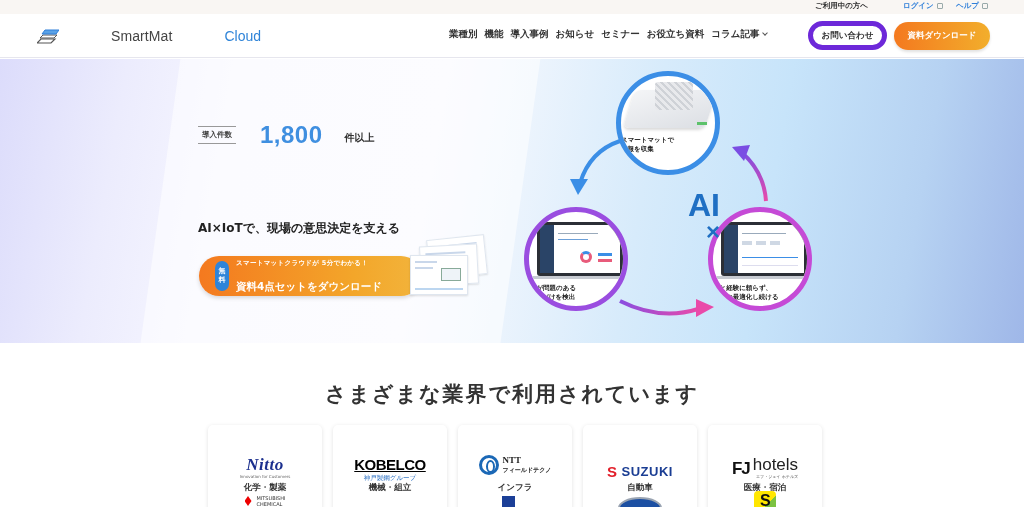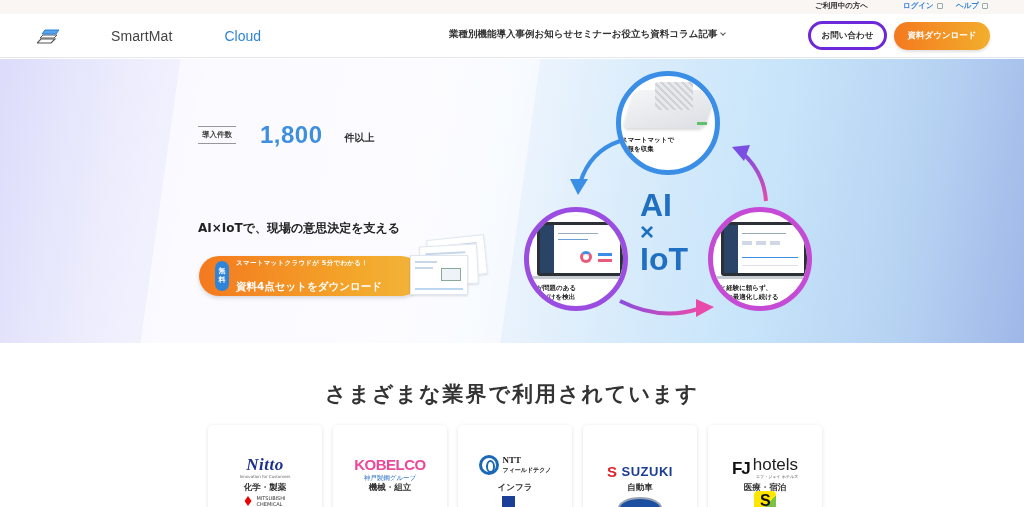--- a/index.html
+++ b/index.html
@@ -12,25 +12,25 @@
   .utility-bar .u-link { color: #2f7fd9; }
   .ext { display: inline-block; width: 6px; height: 6px; border: 1px solid #9aa; margin-left: 3px; vertical-align: -1px; border-radius: 1px; }
 
   
   .header { position: absolute; left: 0; top: 14px; width: 1024px; height: 44px; background: #fff; border-bottom: 1px solid #e6e6ee; }
   .logo { position: absolute; left: 37px; top: 12px; height: 20px; display: flex; align-items: center; gap: 48px; }
   .logo svg { width: 22px; height: 16px; margin-right: 4px; }
   .logo .l1 { font-family: "Liberation Sans", sans-serif; font-size: 14px; color: #444; letter-spacing: 0.1px; }
   .logo .l2 { font-family: "Liberation Sans", sans-serif; font-size: 14px; color: #2f84d8; margin-left: 4px; }
 
-  .nav { position: absolute; left: 449px; top: 14px; display: flex; font-size: 9.5px; font-weight: bold; color: #333; white-space: nowrap; }
+  .nav { position: absolute; left: 449px; top: 14px; display: flex; gap: 7px; font-size: 9.5px; font-weight: bold; color: #333; white-space: nowrap; }
   .nav span { display: inline-block; }
   .chev { display: inline-block; width: 4px; height: 4px; border-right: 1px solid #555; border-bottom: 1px solid #555; transform: rotate(45deg); margin-left: 4px; vertical-align: 2px; }
 
-  .btn-contact { position: absolute; left: 808px; top: 7px; width: 79px; height: 29px; border: 3px solid #6d28d9; border-radius: 15px; background: #fff; font-size: 8.5px; font-weight: bold; color: #333; display: flex; align-items: center; justify-content: center; }
+  .btn-contact { position: absolute; left: 808px; top: 7px; width: 79px; height: 29px; border: 5px solid #6d28d9; border-radius: 15px; background: #fff; font-size: 8.5px; font-weight: bold; color: #333; display: flex; align-items: center; justify-content: center; }
   .btn-download { position: absolute; left: 894px; top: 8px; width: 96px; height: 28px; border-radius: 15px; background: linear-gradient(90deg, #f4791f, #f2ae2c); font-size: 8.5px; font-weight: bold; color: #fff; display: flex; align-items: center; justify-content: center; box-shadow: 0 2px 3px rgba(0,0,0,0.12); }
 
   
   .hero { position: absolute; left: 0; top: 59px; width: 1024px; height: 284px; overflow: hidden;
     background: linear-gradient(100deg, #dcdcfb 0%, #ececfd 12%, #f7f7ff 24%, #f8f8ff 42%, #ecf4fd 50%, #d7ebfb 62%, #c7e4fa 74%, #b6d2f2 88%, #9fb7e8 100%); }
   .hero .panel { position: absolute; left: 160px; top: -20px; width: 360px; height: 330px; background: rgba(255,255,255,0.55); transform: skewX(-8deg); }
 
   .count-row { position: absolute; left: 198px; top: 62px; display: flex; align-items: center; gap: 19px; }
   .count-label { font-size: 7.5px; font-weight: bold; color: #444; border-top: 1px solid #999; border-bottom: 1px solid #999; padding: 3px 4px; }
   .count-num { font-family: "Liberation Sans", sans-serif; font-size: 24px; font-weight: bold; color: #3f8fe0; margin-left: 5px; letter-spacing: 0.5px; }
@@ -62,38 +62,38 @@
   .circle .cap { position: absolute; left: 0; width: 100%; text-align: left; font-size: 6.5px; font-weight: bold; color: #222; line-height: 9px; }
   .mat { position: absolute; left: 8px; top: 14px; width: 82px; height: 38px; background: linear-gradient(160deg, #f4f5f7, #dcdfe4); border-radius: 6px; transform: skewX(-18deg); box-shadow: 0 2px 3px rgba(0,0,0,0.15); }
   .mat-top { position: absolute; left: 30px; top: 4px; width: 38px; height: 28px; background: repeating-linear-gradient(45deg, #e8e9ec 0 3px, #cfd2d7 3px 5px); border-radius: 3px; }
   .mat-led { position: absolute; left: 76px; top: 46px; width: 10px; height: 3px; background: #5dc26b; }
   .laptop { position: absolute; left: 8px; top: 10px; width: 86px; height: 54px; background: #2b2f36; border-radius: 3px; padding: 3px; }
   .laptop .screen { width: 100%; height: 100%; background: #fff; position: relative; }
   .laptop .sb { position: absolute; left: 0; top: 0; width: 14px; height: 100%; background: #2a4467; }
   .laptop .ln { position: absolute; height: 1px; background: #9ab; }
   .laptop-base { position: absolute; left: 2px; top: 64px; width: 98px; height: 3px; background: #c7cbd2; border-radius: 0 0 3px 3px; }
 
-  .ai-text { position: absolute; left: 120px; top: 118px; width: 80px; text-align: left; font-family: "Liberation Sans", sans-serif; font-weight: bold; color: #1f6fc3; }
+  .ai-text { position: absolute; left: 120px; top: 118px; width: 80px; text-align: right; font-family: "Liberation Sans", sans-serif; font-weight: bold; color: #1f6fc3; }
   .ai-text .t1 { font-size: 32px; line-height: 32px; }
   .ai-text .t2 { font-size: 24px; line-height: 22px; }
   .ai-text .t3 { font-size: 32px; line-height: 32px; }
 
   
   .section-title { position: absolute; left: 0; top: 380px; width: 1024px; text-align: center; font-size: 21px; font-weight: bold; color: #333; letter-spacing: 2px; }
   .cards { position: absolute; left: 208px; top: 425px; display: flex; gap: 11px; }
   .card { width: 114px; height: 100px; background: #fff; border-radius: 5px; box-shadow: 0 1px 4px rgba(0,0,0,0.12); position: relative; overflow: hidden; }
   .card .c-title { position: absolute; top: 11px; left: 0; width: 100%; text-align: center; font-size: 8.5px; font-weight: bold; color: #333; margin-top: 46px; }
   .logo-a { position: absolute; left: 0; top: 30px; width: 100%; text-align: center; }
   .logo-b { position: absolute; left: 0; top: 66px; width: 100%; text-align: center; }
 
   .nitto { font-family: "Liberation Serif", serif; font-style: italic; font-weight: bold; font-size: 17px; color: #1b2f8e; letter-spacing: 0.5px; }
   .nitto-sub { font-size: 4px; color: #666; display: block; margin-top: -1px; }
   .mitsu { display: inline-flex; align-items: center; gap: 5px; font-size: 5px; color: #333; line-height: 6px; text-align: left; }
   .diamond { width: 7px; height: 10px; background: #e00; clip-path: polygon(50% 0, 100% 50%, 50% 100%, 0 50%); }
-  .kobelco { font-family: "Liberation Sans", sans-serif; font-weight: bold; font-size: 15px; color: #ec4899; letter-spacing: -0.5px; }
+  .kobelco { font-family: "Liberation Sans", sans-serif; font-weight: bold; font-size: 15px; color: #000000; letter-spacing: -0.5px; text-decoration: underline; }
   .kobelco-sub { font-size: 6.5px; color: #2a6fc2; display: block; }
   .ntt { display: inline-flex; align-items: center; gap: 4px; }
   .ntt-ring { width: 20px; height: 20px; border-radius: 50%; border: 3px solid #1b68b6; position: relative; }
   .ntt-ring::after { content: ""; position: absolute; left: 4px; top: 2px; width: 5px; height: 9px; border: 2px solid #1b68b6; border-radius: 50%; }
   .ntt-text { font-family: "Liberation Serif", serif; font-weight: bold; font-size: 9px; color: #222; line-height: 9px; text-align: left; }
   .ntt-text small { font-size: 6px; display: block; font-family: "DejaVu Sans", sans-serif; }
   .checker { display: inline-block; width: 26px; height: 14px; background: linear-gradient(90deg, #1b3f97 50%, transparent 50%); }
   .suzuki { display: inline-flex; align-items: center; gap: 4px; font-family: "Liberation Sans", sans-serif; font-weight: bold; font-size: 13px; color: #1a3d93; letter-spacing: 0.5px; margin-top: 8px; }
   .suzuki-s { color: #e21e29; font-size: 15px; }
   .subaru { display: inline-block; width: 44px; height: 22px; border-radius: 50%; background: #1c4fa2; border: 2px solid #9aa4b2; }
@@ -235,21 +235,20 @@
         </div>
       </div>
       <div class="laptop-base"></div>
       <div class="cap" style="top:72px;">AIが問題のある</div>
       <div class="cap" style="top:81px;">モノだけを検出</div>
     </div>
 
     <div class="ai-text">
       <div class="t1">AI</div>
       <div class="t2">×</div>
-      <div class="t3">IoT</div>
     </div>
   </div>
 </div>
 
 <div class="section-title">さまざまな業界で利用されています</div>
 
 <div class="cards">
   <div class="card">
     <div class="c-title">化学・製薬</div>
     <div class="logo-a">

